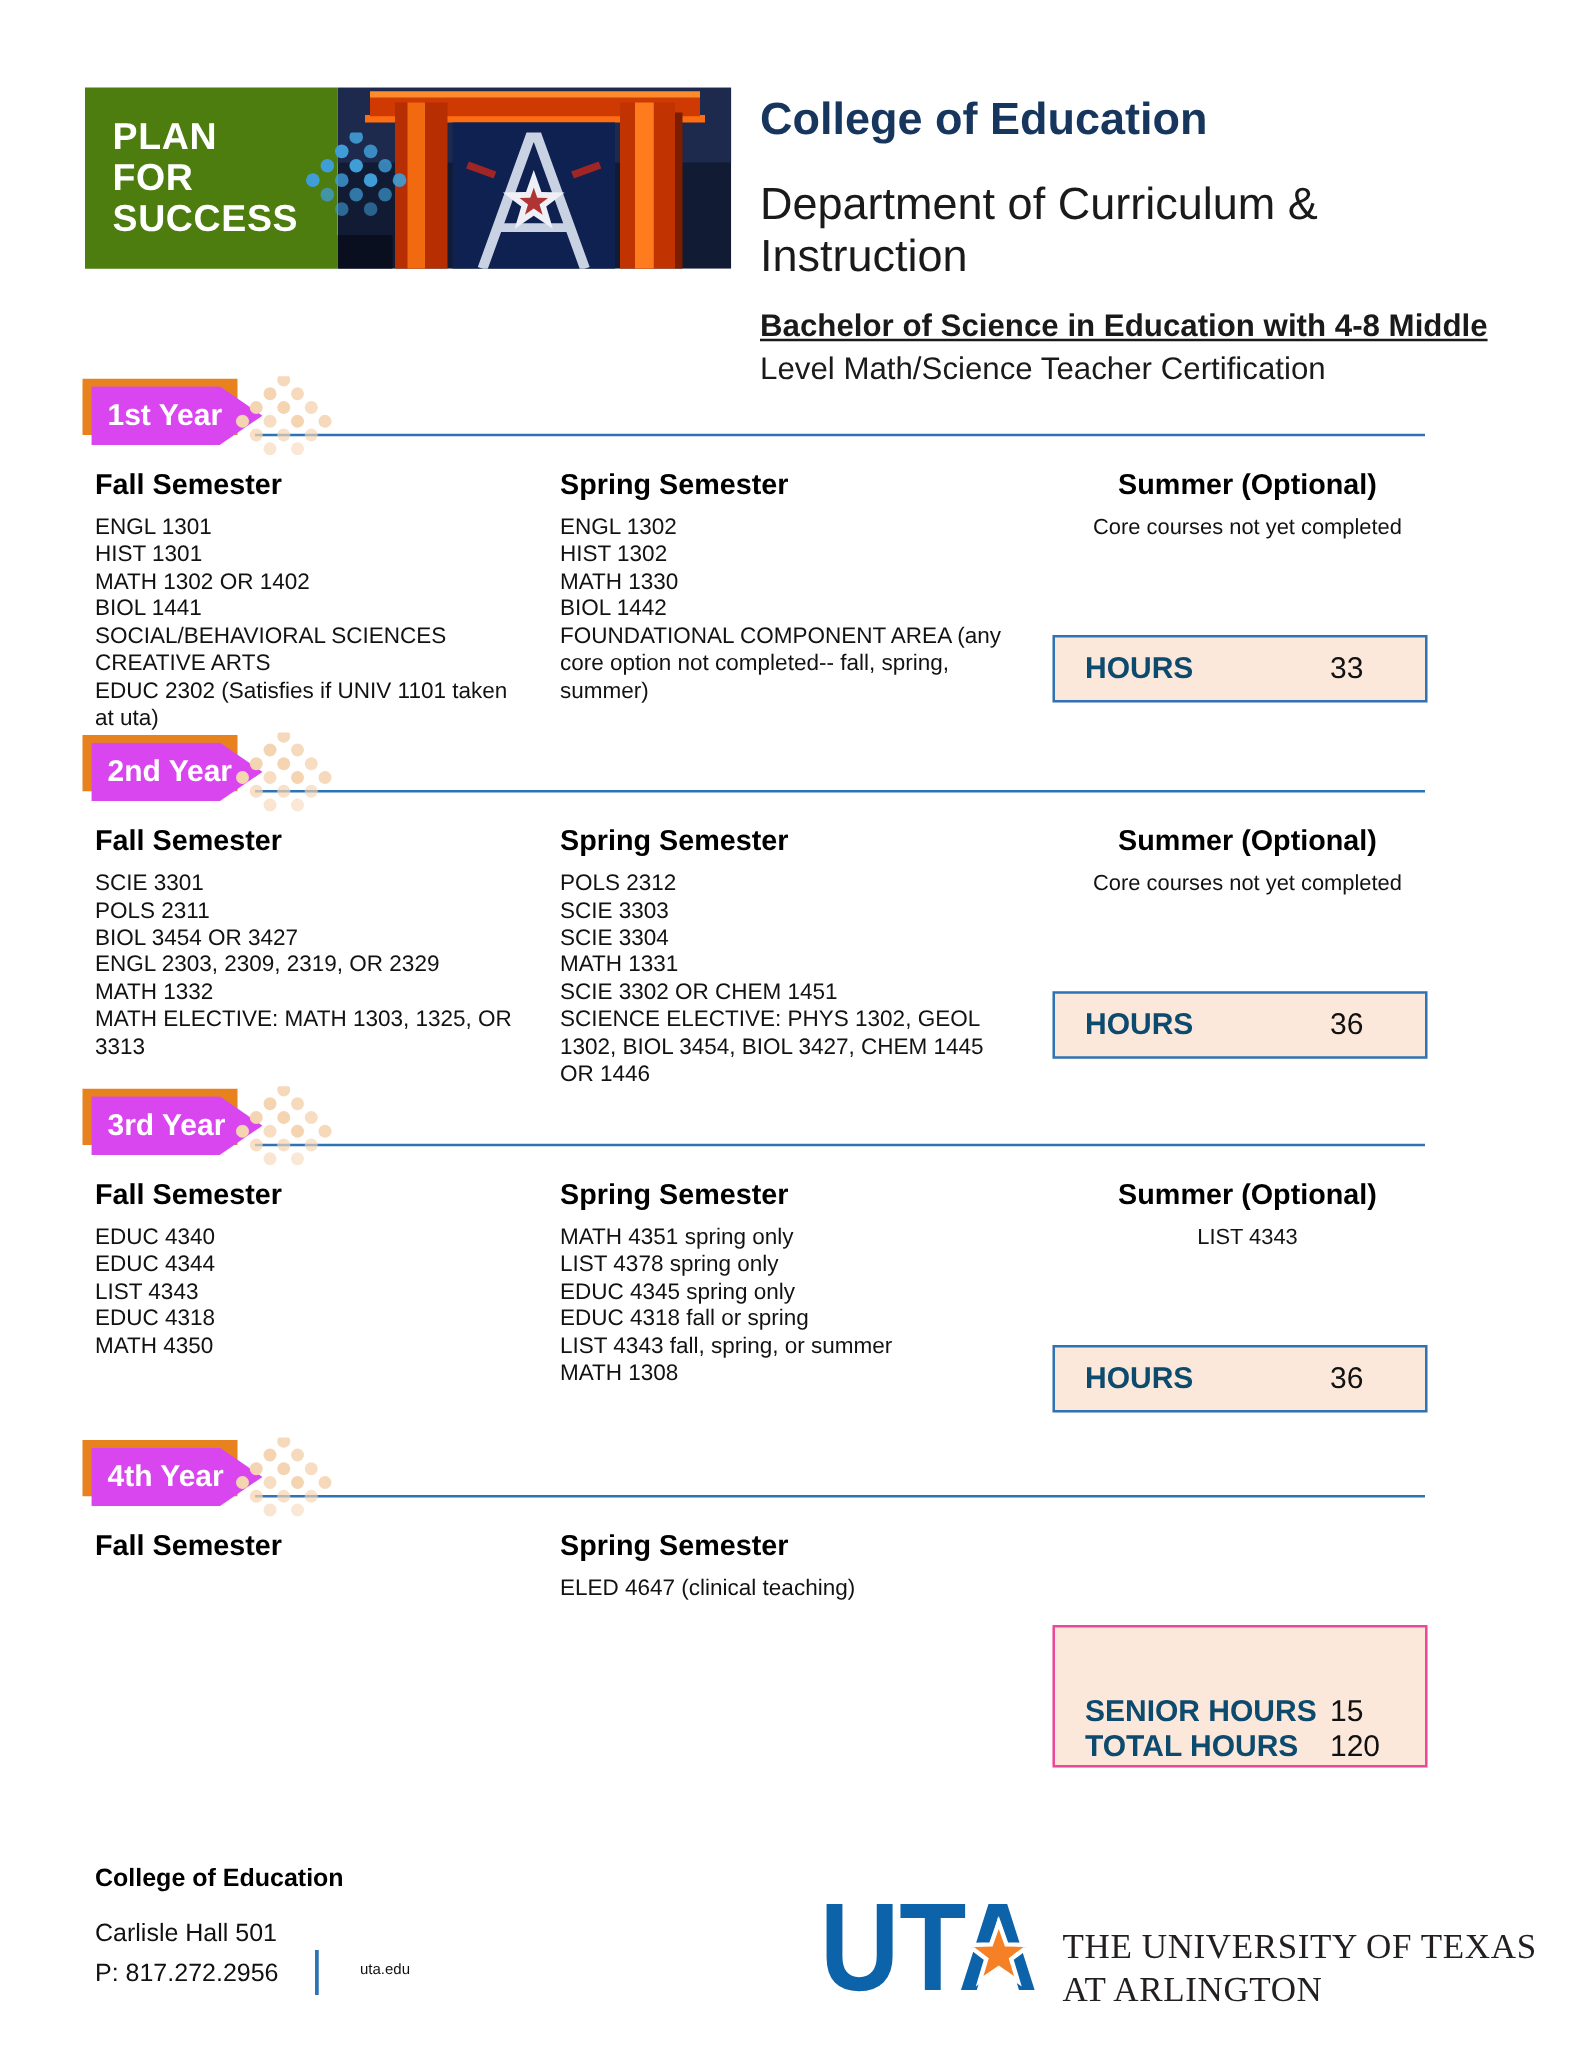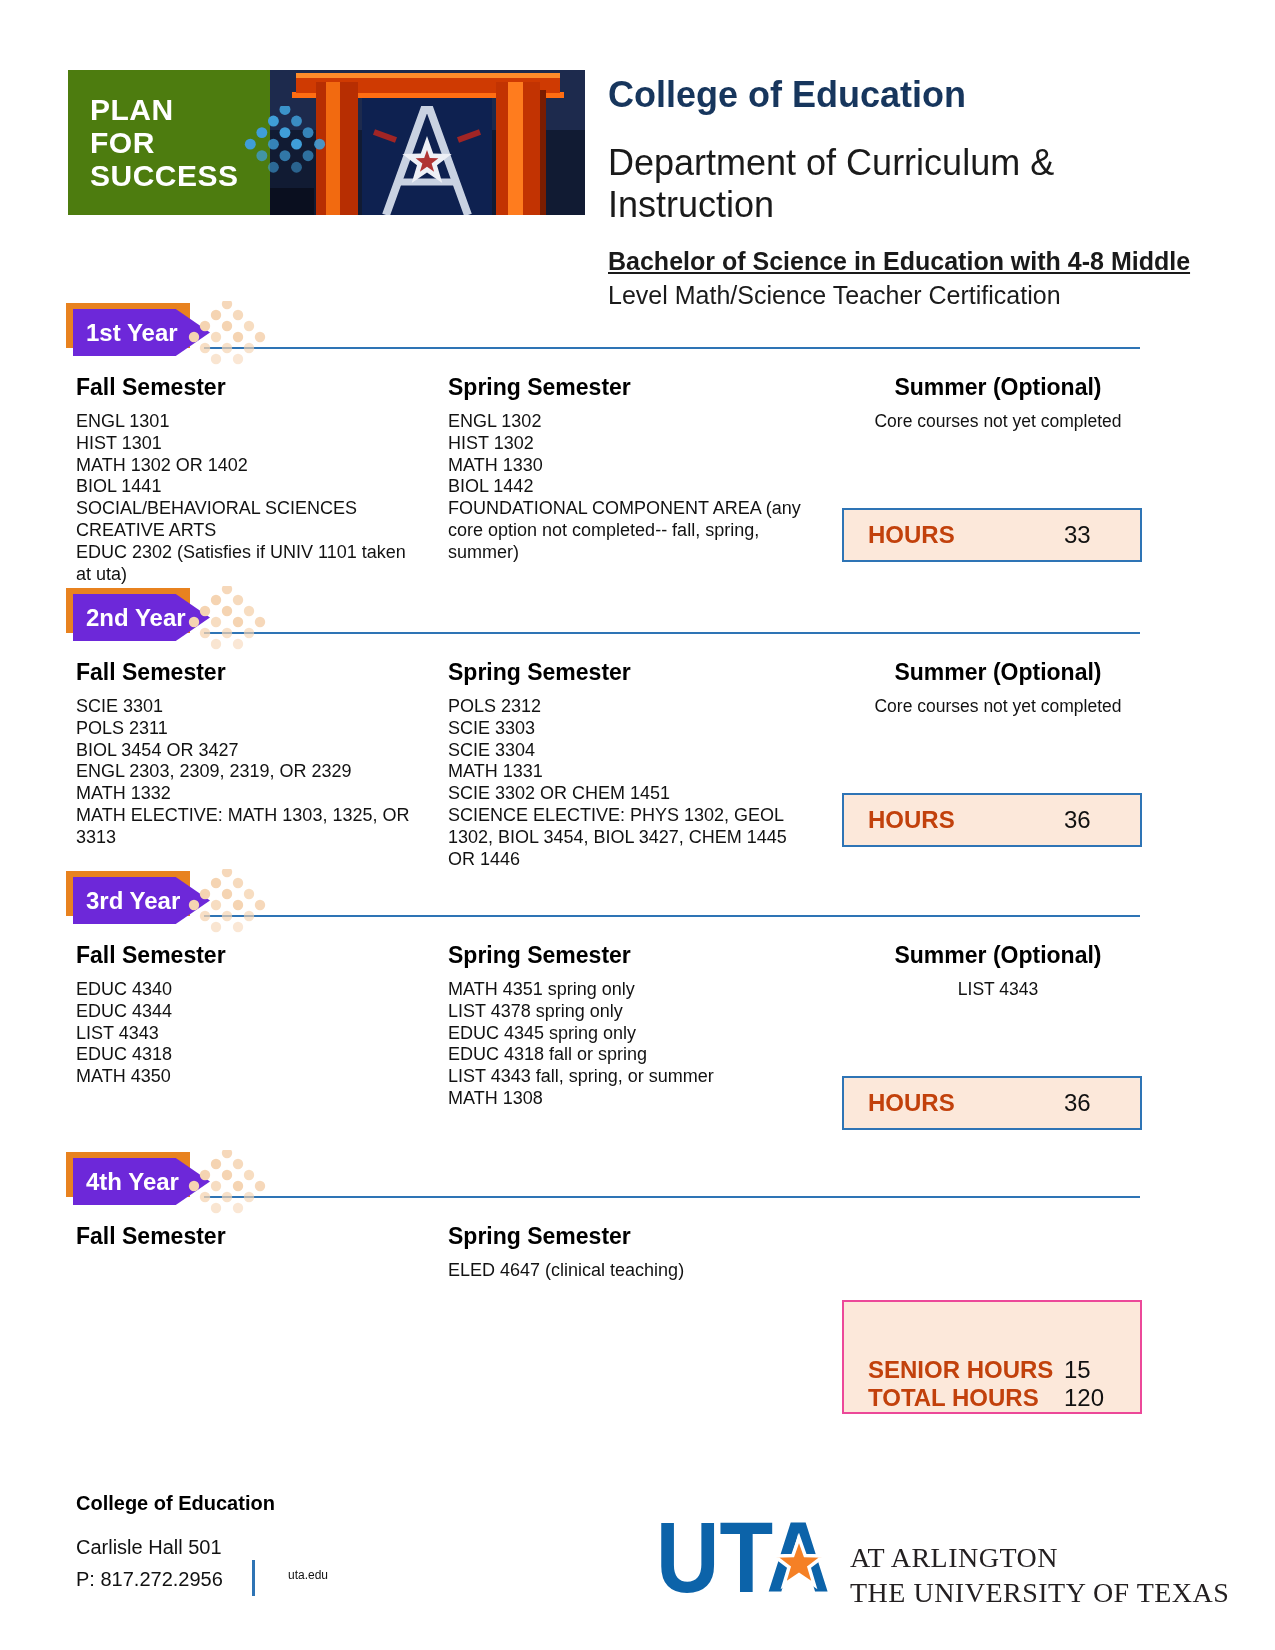--- a/index.html
+++ b/index.html
@@ -17,39 +17,39 @@
   
   .hdr-text      { position:absolute; left:608px; top:74px; width:590px; }
   .college-title { font-size:36px; font-weight:bold; color:#17365d; margin:0 0 26px 0; }
   .dept          { font-size:36px; color:#1a1a1a; margin:0 0 18px 0; }
   .program       { font-size:25px; line-height:34px; color:#1a1a1a; }
   .program .bold { font-weight:bold;text-decoration:underline; }
 
   
   .year      { position:absolute; left:66px; width:1074px; height:284px; }
   .yb-orange { position:absolute; left:0; top:0; width:124px; height:45px; background:#e8821f; }
-  .yb-arrow  { position:absolute; left:7px; top:6px; width:137px; height:47px; background:#6d28d9;
+  .yb-arrow  { position:absolute; left:7px; top:6px; width:137px; height:47px; background:#d946ef;
                clip-path:polygon(0 0, 75% 0, 100% 50%, 75% 100%, 0 100%);
                display:flex; align-items:center; padding-left:13px; box-sizing:border-box; z-index:2; }
   .yb-label  { font-size:24px; font-weight:bold; color:#ffffff; white-space:nowrap; }
   .yb-dots   { position:absolute; left:122px; top:-2px; z-index:3; }
   .hline     { position:absolute; left:138px; right:0; top:44px; height:2px; background:#2e74b5; z-index:1; }
 
   .col        { position:absolute; top:70px; }
   .col h3     { font-size:23px; line-height:28px; margin:0 0 10px 0; color:#000; font-family:inherit; }
   .col-fall   { left:10px;  width:345px; }
   .col-spring { left:382px; width:362px; }
   .col-summer { left:777px; width:310px;text-align:center; }
   .course     { font-size:18px; line-height:21.8px; color:#121212; }
   .col-summer .course { font-size:17.5px; }
 
   .hours-box  { position:absolute; left:776px; top:205px; width:300px; height:54px;
                 background:#fce8da; border:2px solid #2e74b5; box-sizing:border-box;
                 display:flex; align-items:center; }
-  .hours-label{ font-weight:bold; font-size:24px; margin-left:24px; width:196px; color:#c2410c; }
+  .hours-label{ font-weight:bold; font-size:24px; margin-left:24px; width:196px; color:#0c4a6e; }
   .hours-value{ font-size:24px; color:#111; }
 
   .totals-box { position:absolute; left:776px; top:148px; width:300px; height:114px;
                 background:#fce8da; border:2px solid #ec4899; box-sizing:border-box;
                 display:flex; flex-direction:column; justify-content:flex-end; }
   .hours-row  { display:flex; align-items:center; }
 
   
   .footer-college { position:absolute; left:76px; top:1492px; font-size:20px; font-weight:bold; color:#000; }
   .footer-address { position:absolute; left:76px; top:1536px; font-size:20px; color:#111; }
@@ -292,17 +292,17 @@
   <div class="footer-phone">P: 817.272.2956</div>
   <div class="footer-divider"></div>
   <div class="footer-website">uta.edu</div>
 
   <svg class="uta-logo" width="200" height="104" viewBox="0 0 200 104">
     <text x="0" y="88" font-size="100" font-weight="bold" fill="#0c63a9" textLength="174" lengthAdjust="spacingAndGlyphs" style="font-family:&quot;Liberation Sans&quot;,sans-serif">UTA</text>
     <polygon transform="translate(143,60)" points="0,-26 6.2,-8.5 24.7,-8 10,3.2 15.3,21 0,10.5 -15.3,21 -10,3.2 -24.7,-8 -6.2,-8.5" fill="#f58025" stroke="#ffffff" stroke-width="3.5"></polygon>
   </svg>
 
   <div class="uta-wordmark">
+    <div>THE UNIVERSITY OF TEXAS</div>
     <div>AT ARLINGTON</div>
-    <div>THE UNIVERSITY OF TEXAS</div>
   </div>
 
 </div>
 
 </body></html>

